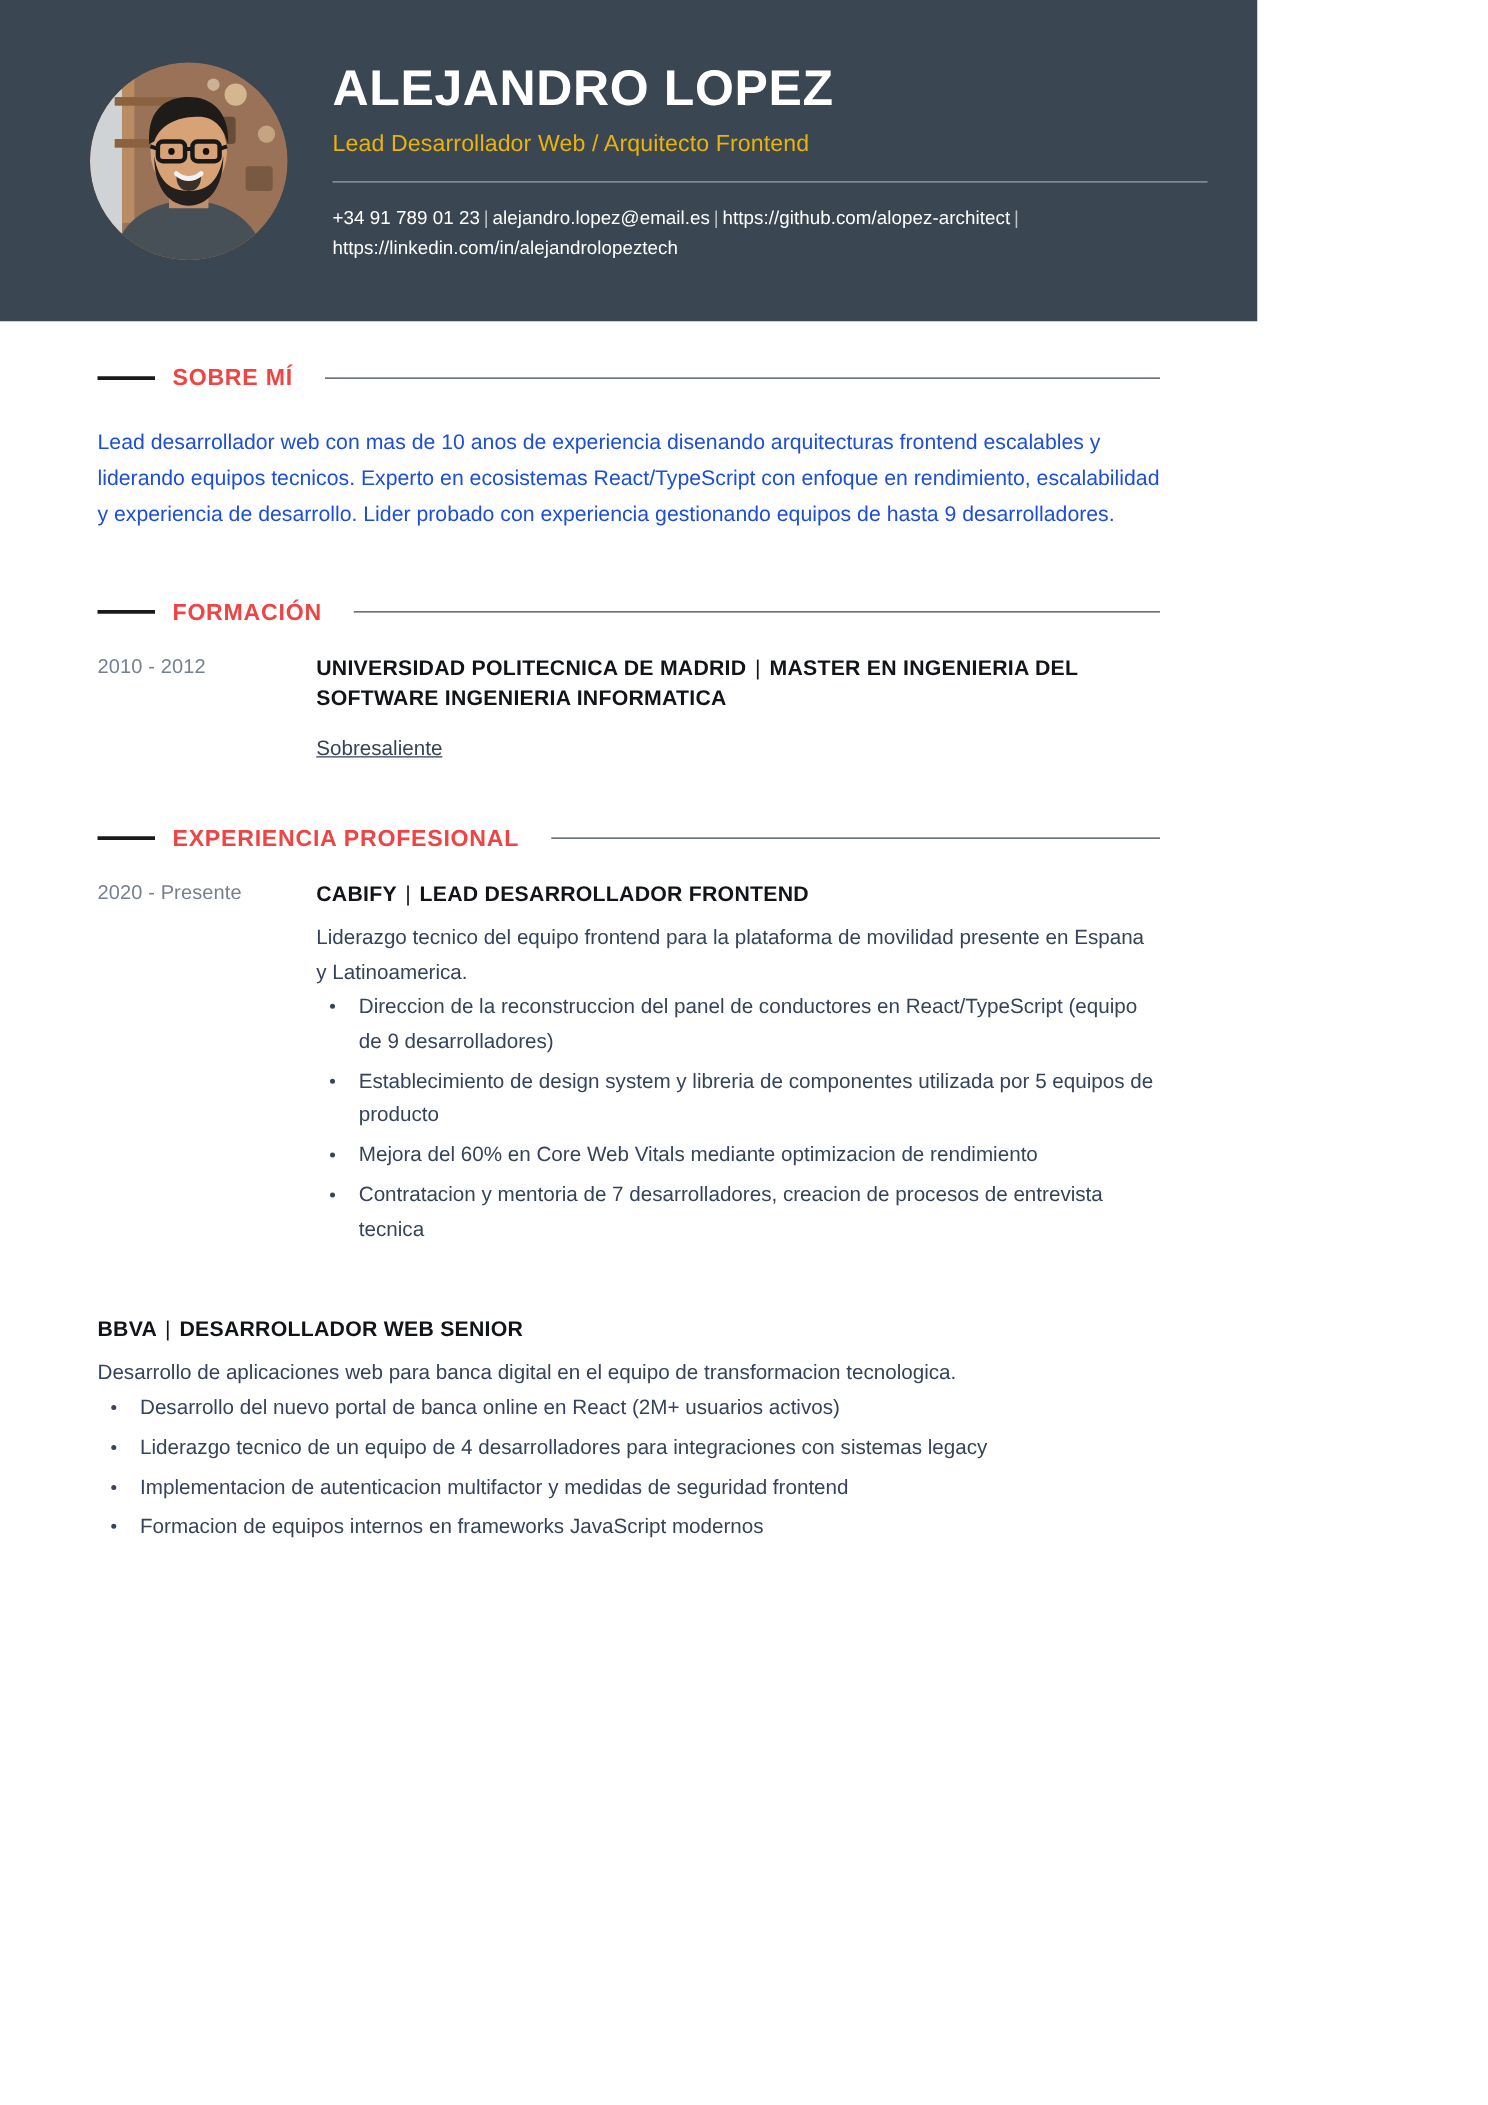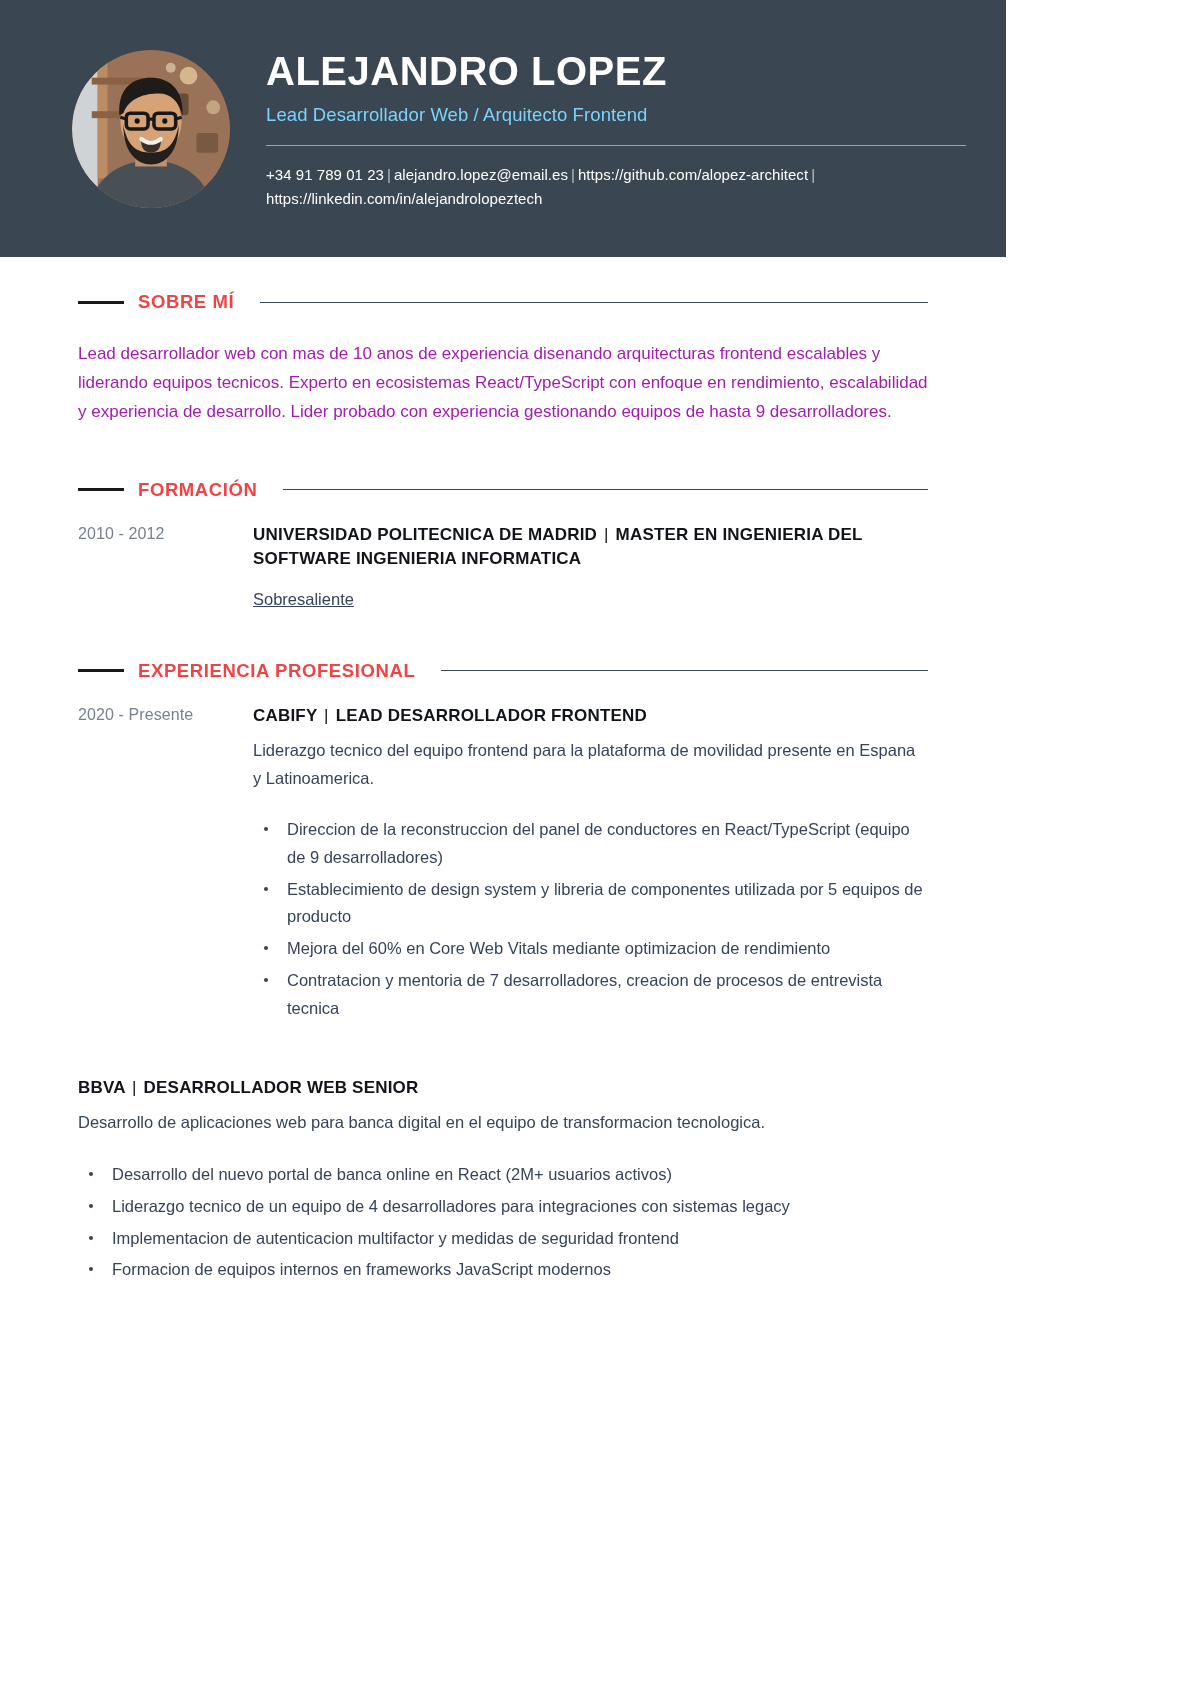--- a/index.html
+++ b/index.html
@@ -41,21 +41,21 @@
   .header-text { flex: 1; padding-top: 4px; }
   .name {
     font-size: 40px;
     font-weight: bold;
     letter-spacing: 0.5px;
     color: #ffffff;
     line-height: 1.08;
   }
   .role {
     font-size: 18.5px;
-    color: #7dd3fc;
+    color: #eab308;
     margin-top: 11px;
     font-weight: normal;
     letter-spacing: 0.1px;
   }
   .hr-light {
     height: 1px;
     background: #9aa3ab;
     margin: 19px 0 17px 0;
     width: 700px;
   }
@@ -95,21 +95,21 @@
   .rule {
     flex: 1;
     height: 1px;
     background: #3a4651;
     margin-left: 12px;
   }
 
   .summary {
     font-size: 17px;
     line-height: 1.72;
-    color: #a21caf;
+    color: #1d4ed8;
     margin-top: 26px;
     max-width: 950px;
   }
 
   
   .entry {
     display: flex;
     margin-top: 22px;
   }
   .entry-date {
@@ -141,21 +141,21 @@
     text-decoration: underline;
   }
   .entry-desc {
     font-size: 16.5px;
     color: #36435a;
     margin-top: 9px;
     line-height: 1.68;
   }
   ul.bullets {
     list-style: none;
-    margin-top: 24px;
+    margin-top: 0;
   }
   ul.bullets li {
     position: relative;
     padding-left: 34px;
     font-size: 16.5px;
     color: #36435a;
     line-height: 1.68;
     margin-bottom: 4px;
   }
   ul.bullets li::before {

